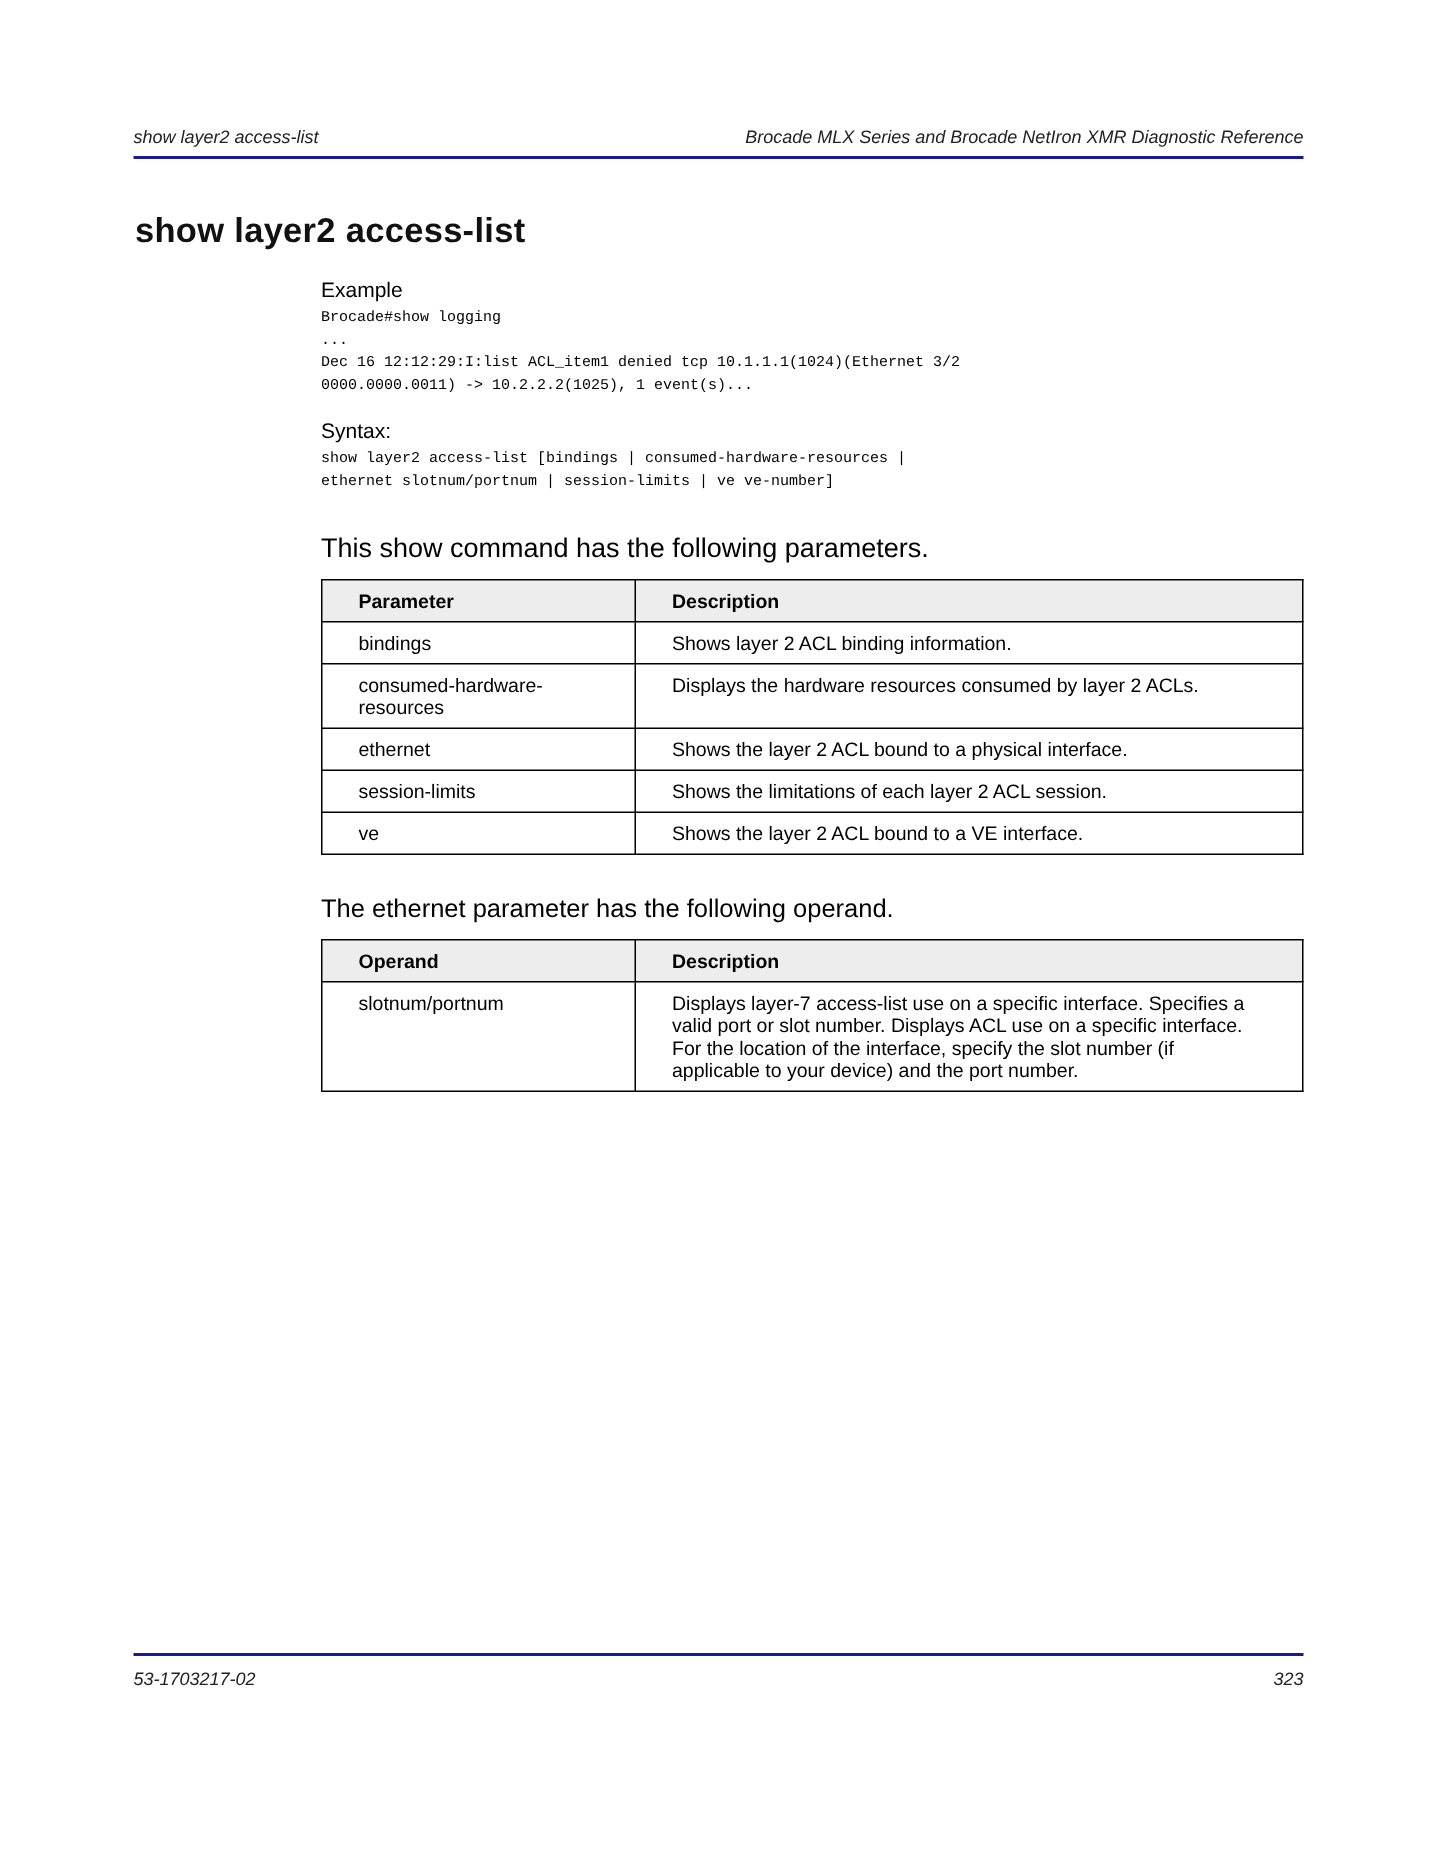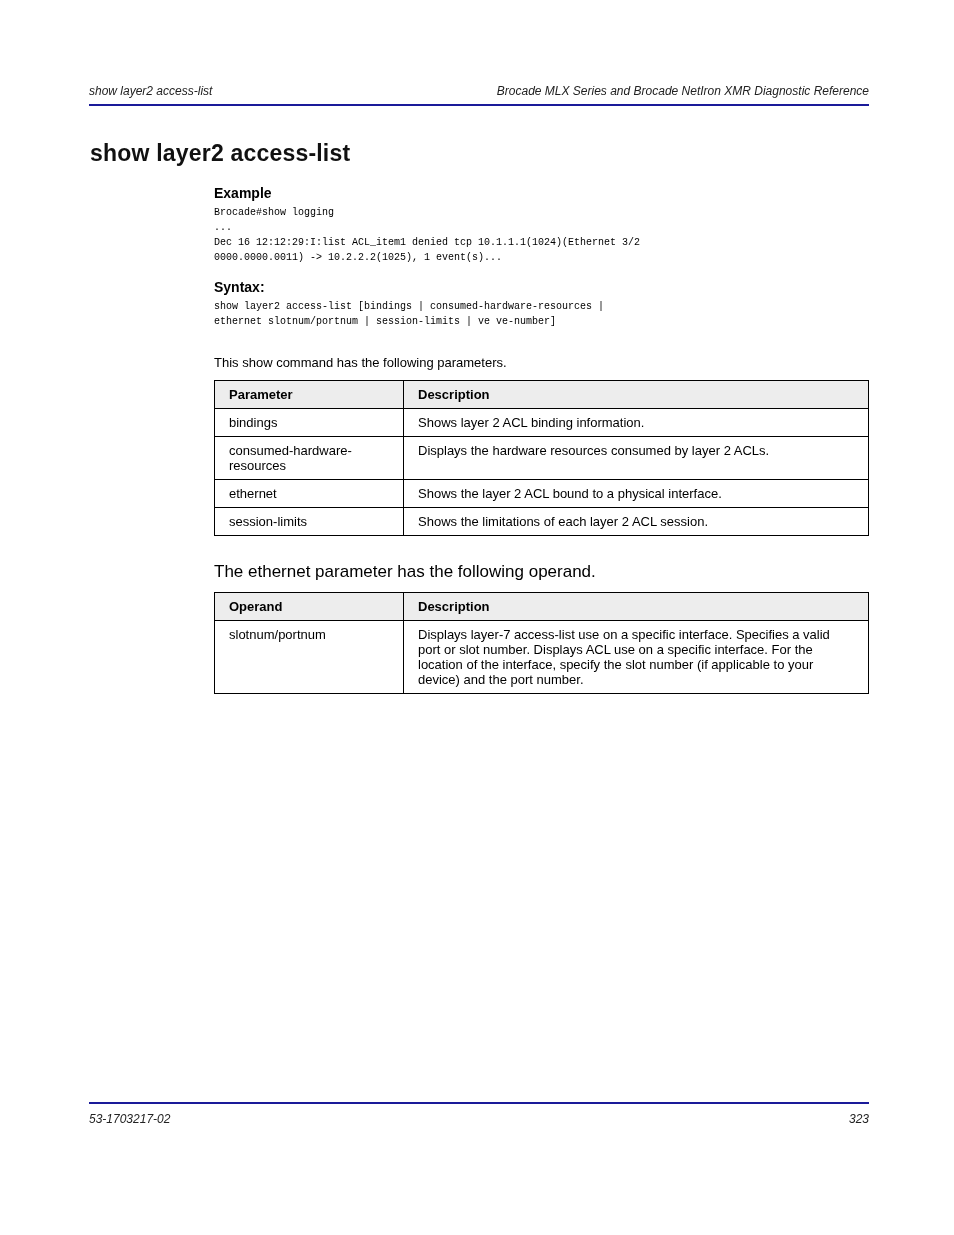--- a/index.html
+++ b/index.html
@@ -50,21 +50,21 @@
     color: #111;
     letter-spacing: 0.2px;
   }
   .example-block {
     margin-left: 125px;
     margin-top: 18px;
     width: 655px;
   }
   .example-heading {
     font-size: 14px;
-    font-weight: bold;
+    font-weight: normal;
     margin-bottom: 4px;
     margin-top: 14px;
   }
   .example-text {
     font-family: "Courier New", monospace;
     font-size: 10px;
     line-height: 1.5;
     white-space: pre;
   }
   .subsection-heading {
@@ -75,21 +75,21 @@
   }
   table.param-table {
     margin-left: 125px;
     margin-top: 10px;
     border-collapse: collapse;
     width: 655px;
     font-size: 13px;
   }
   table.param-table th, table.param-table td {
     border: 1px solid #000;
-    padding: 6px 14px;
+    padding: 6px 24px;
     text-align: left;
     vertical-align: top;
   }
   table.param-table th {
     background: #ededed;
     font-weight: bold;
   }
   .col-name { width: 160px; }
 </style>
 </head>
@@ -109,21 +109,21 @@
       <div class="example-text">Brocade#show logging
 ...
 Dec 16 12:12:29:I:list ACL_item1 denied tcp 10.1.1.1(1024)(Ethernet 3/2
 0000.0000.0011) -&gt; 10.2.2.2(1025), 1 event(s)...</div>
 
       <div class="example-heading" style="">Syntax:</div>
       <div class="example-text">show layer2 access-list [bindings | consumed-hardware-resources |
 ethernet slotnum/portnum | session-limits | ve ve-number]</div>
     </div>
 
-    <div class="subsection-heading" style="margin-top:26px; font-weight:normal; font-size:13px;">This show command has the following parameters.</div>
+    <div class="subsection-heading" style="margin-top:26px; font-weight:normal; font-size:18px;">This show command has the following parameters.</div>
 
     <table class="param-table">
       <thead>
         <tr>
           <th class="col-name">Parameter</th>
           <th>Description</th>
         </tr>
       </thead>
       <tbody>
         <tr>
@@ -134,20 +134,24 @@
           <td>consumed-hardware-resources</td>
           <td>Displays the hardware resources consumed by layer 2 ACLs.</td>
         </tr>
         <tr>
           <td>ethernet</td>
           <td>Shows the layer 2 ACL bound to a physical interface.</td>
         </tr>
         <tr>
           <td>session-limits</td>
           <td>Shows the limitations of each layer 2 ACL session.</td>
+        </tr>
+        <tr>
+          <td>ve</td>
+          <td>Shows the layer 2 ACL bound to a VE interface.</td>
         </tr>
       </tbody>
     </table>
 
     <div class="subsection-heading" style="margin-top:26px; font-weight:normal; font-size:17px;">The ethernet parameter has the following operand.</div>
 
     <table class="param-table">
       <thead>
         <tr>
           <th class="col-name">Operand</th>

